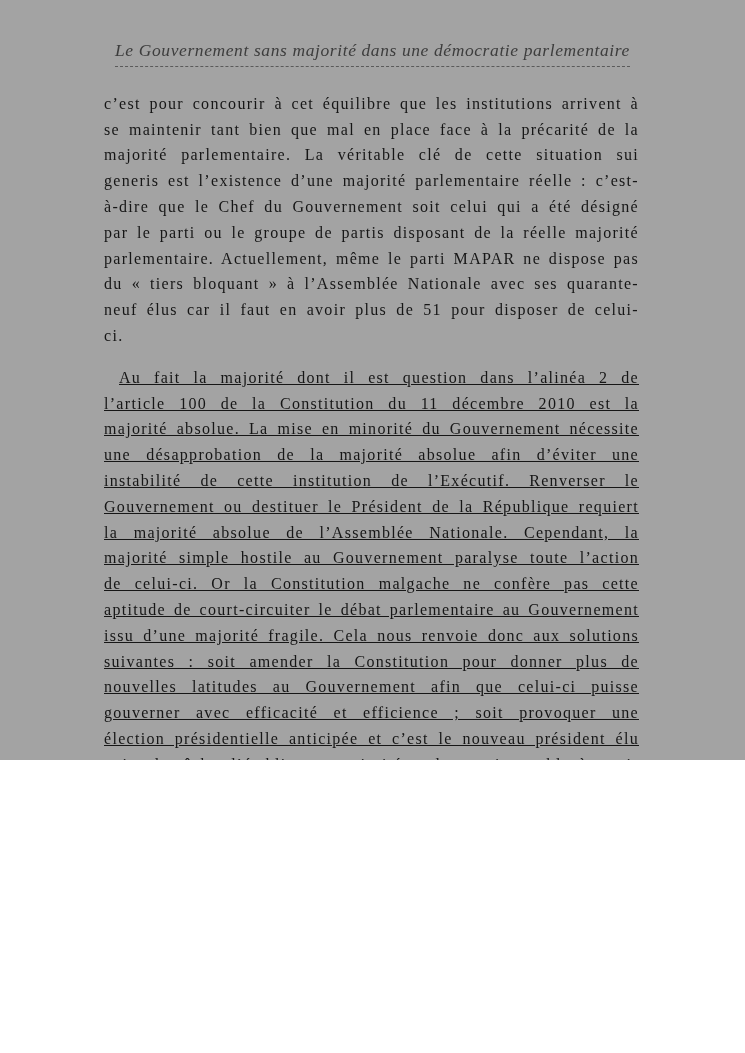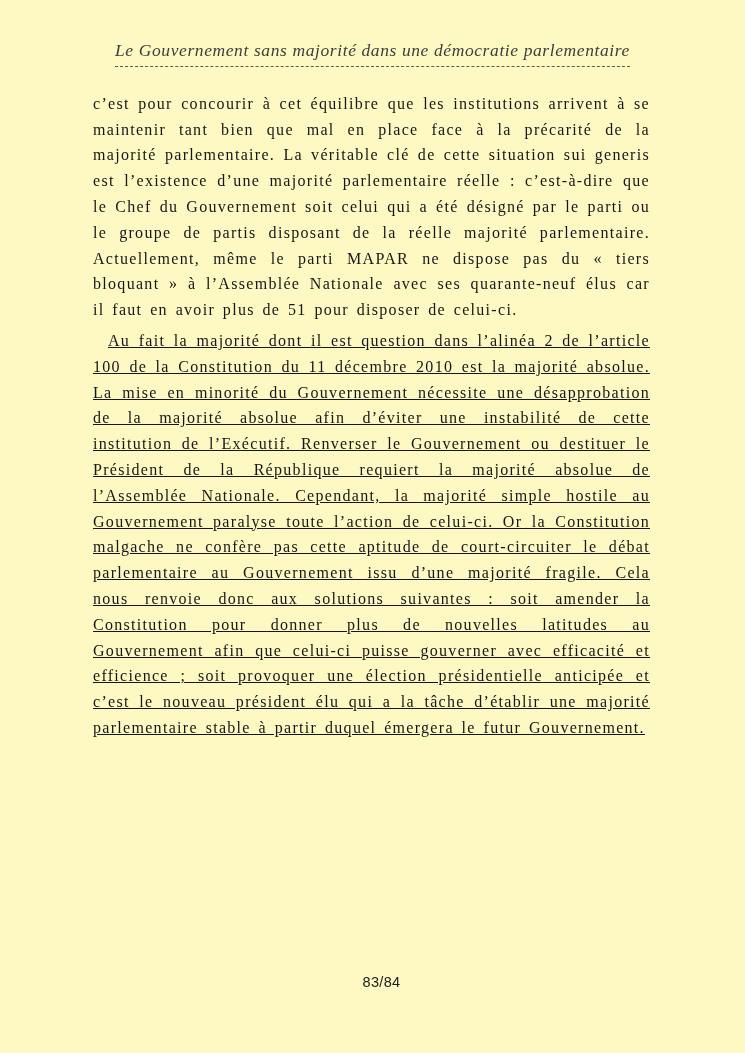--- a/index.html
+++ b/index.html
@@ -3,22 +3,22 @@
 <meta charset="utf-8">
 <style>
   html, body {
     margin: 0;
     padding: 0;
     background: #ffffff;
   }
   .page {
     position: relative;
     width: 745px;
-    height: 1053px;
-    background: #fef9c3;
+    height: 760px;
+    background: #a3a3a3;
     overflow: hidden;
     font-family: "Liberation Serif", "DejaVu Serif", serif;
   }
   .doc-header {
     margin-top: 40px;
     text-align: center;
   }
   .doc-title {
     display: inline-block;
     font-style: italic;
@@ -33,21 +33,21 @@
     margin: 24px 90px 0 88px;
     width: 567px;
     color: #161616;
     font-size: 16px;
     line-height: 25.8px;
     text-align: justify;
     letter-spacing: 1.3px;
     word-spacing: 2.5px;
   }
   .doc-body p {
-    margin: 5px;
+    margin: 16px;
     padding: 0;
   }
   .doc-body p.indented {
     text-indent: 15px;
     text-decoration: underline;
   }
   .page-footer {
     position: absolute;
     top: 973px;
     left: 9px;

